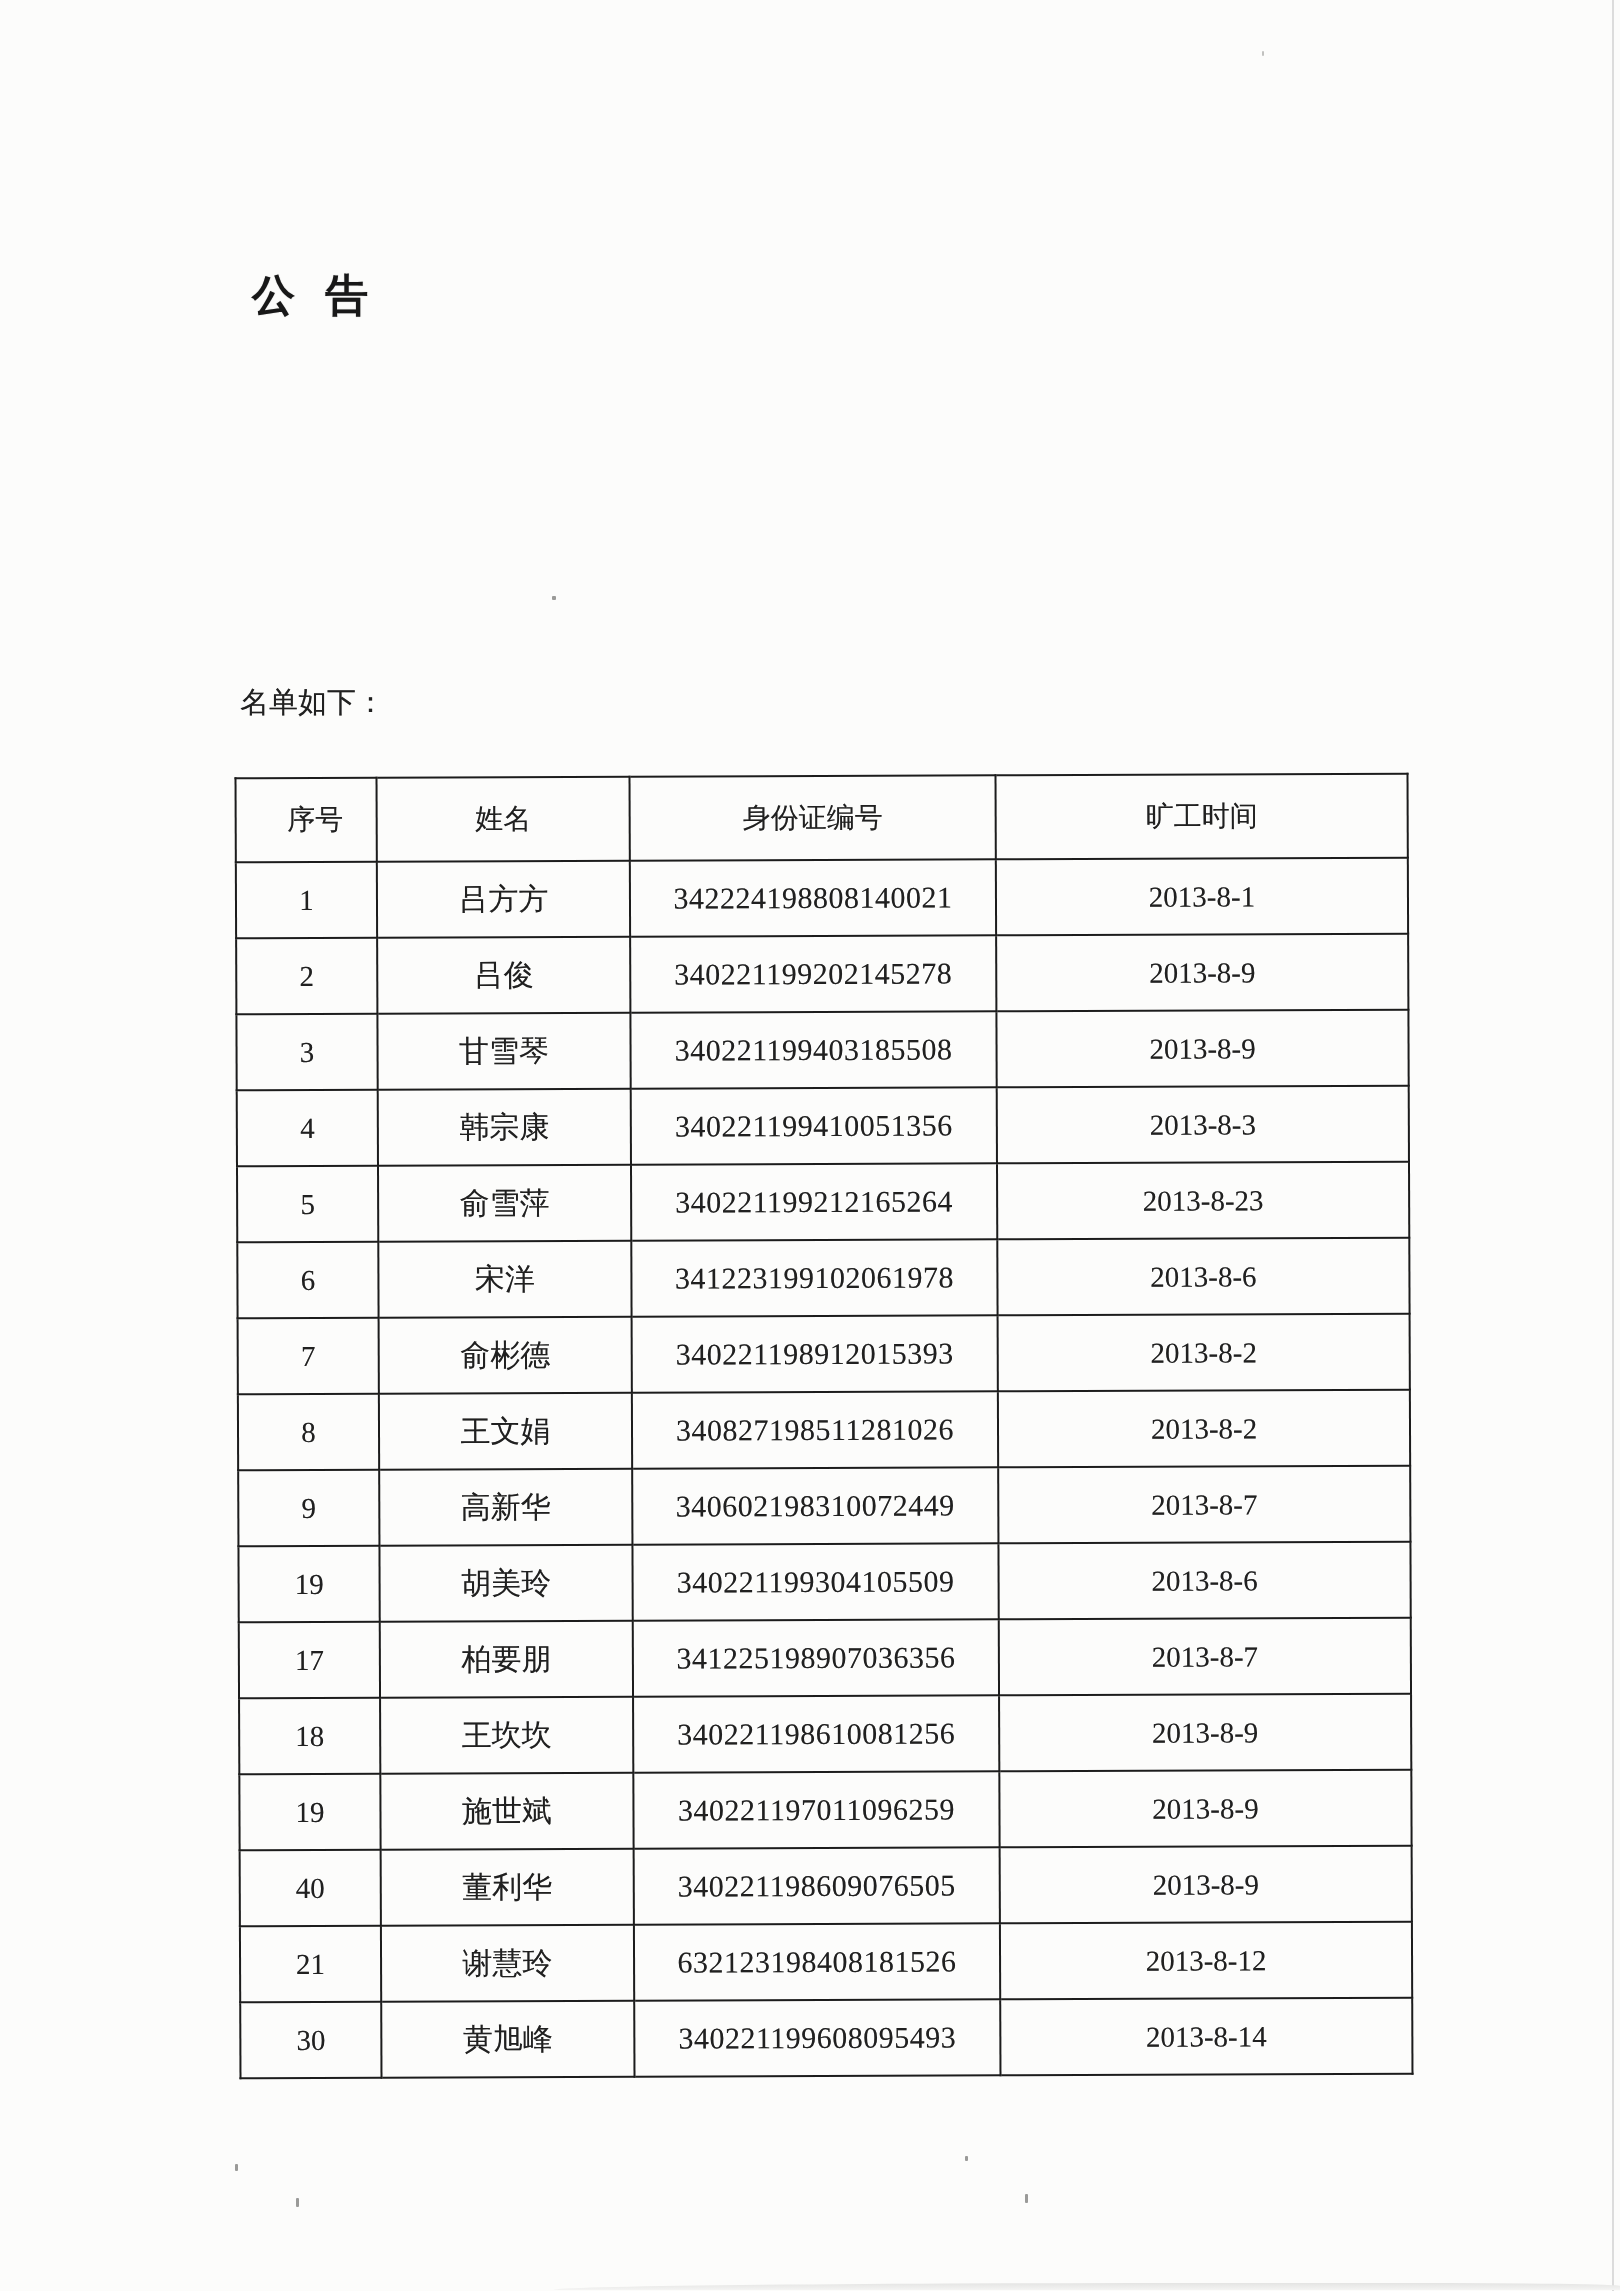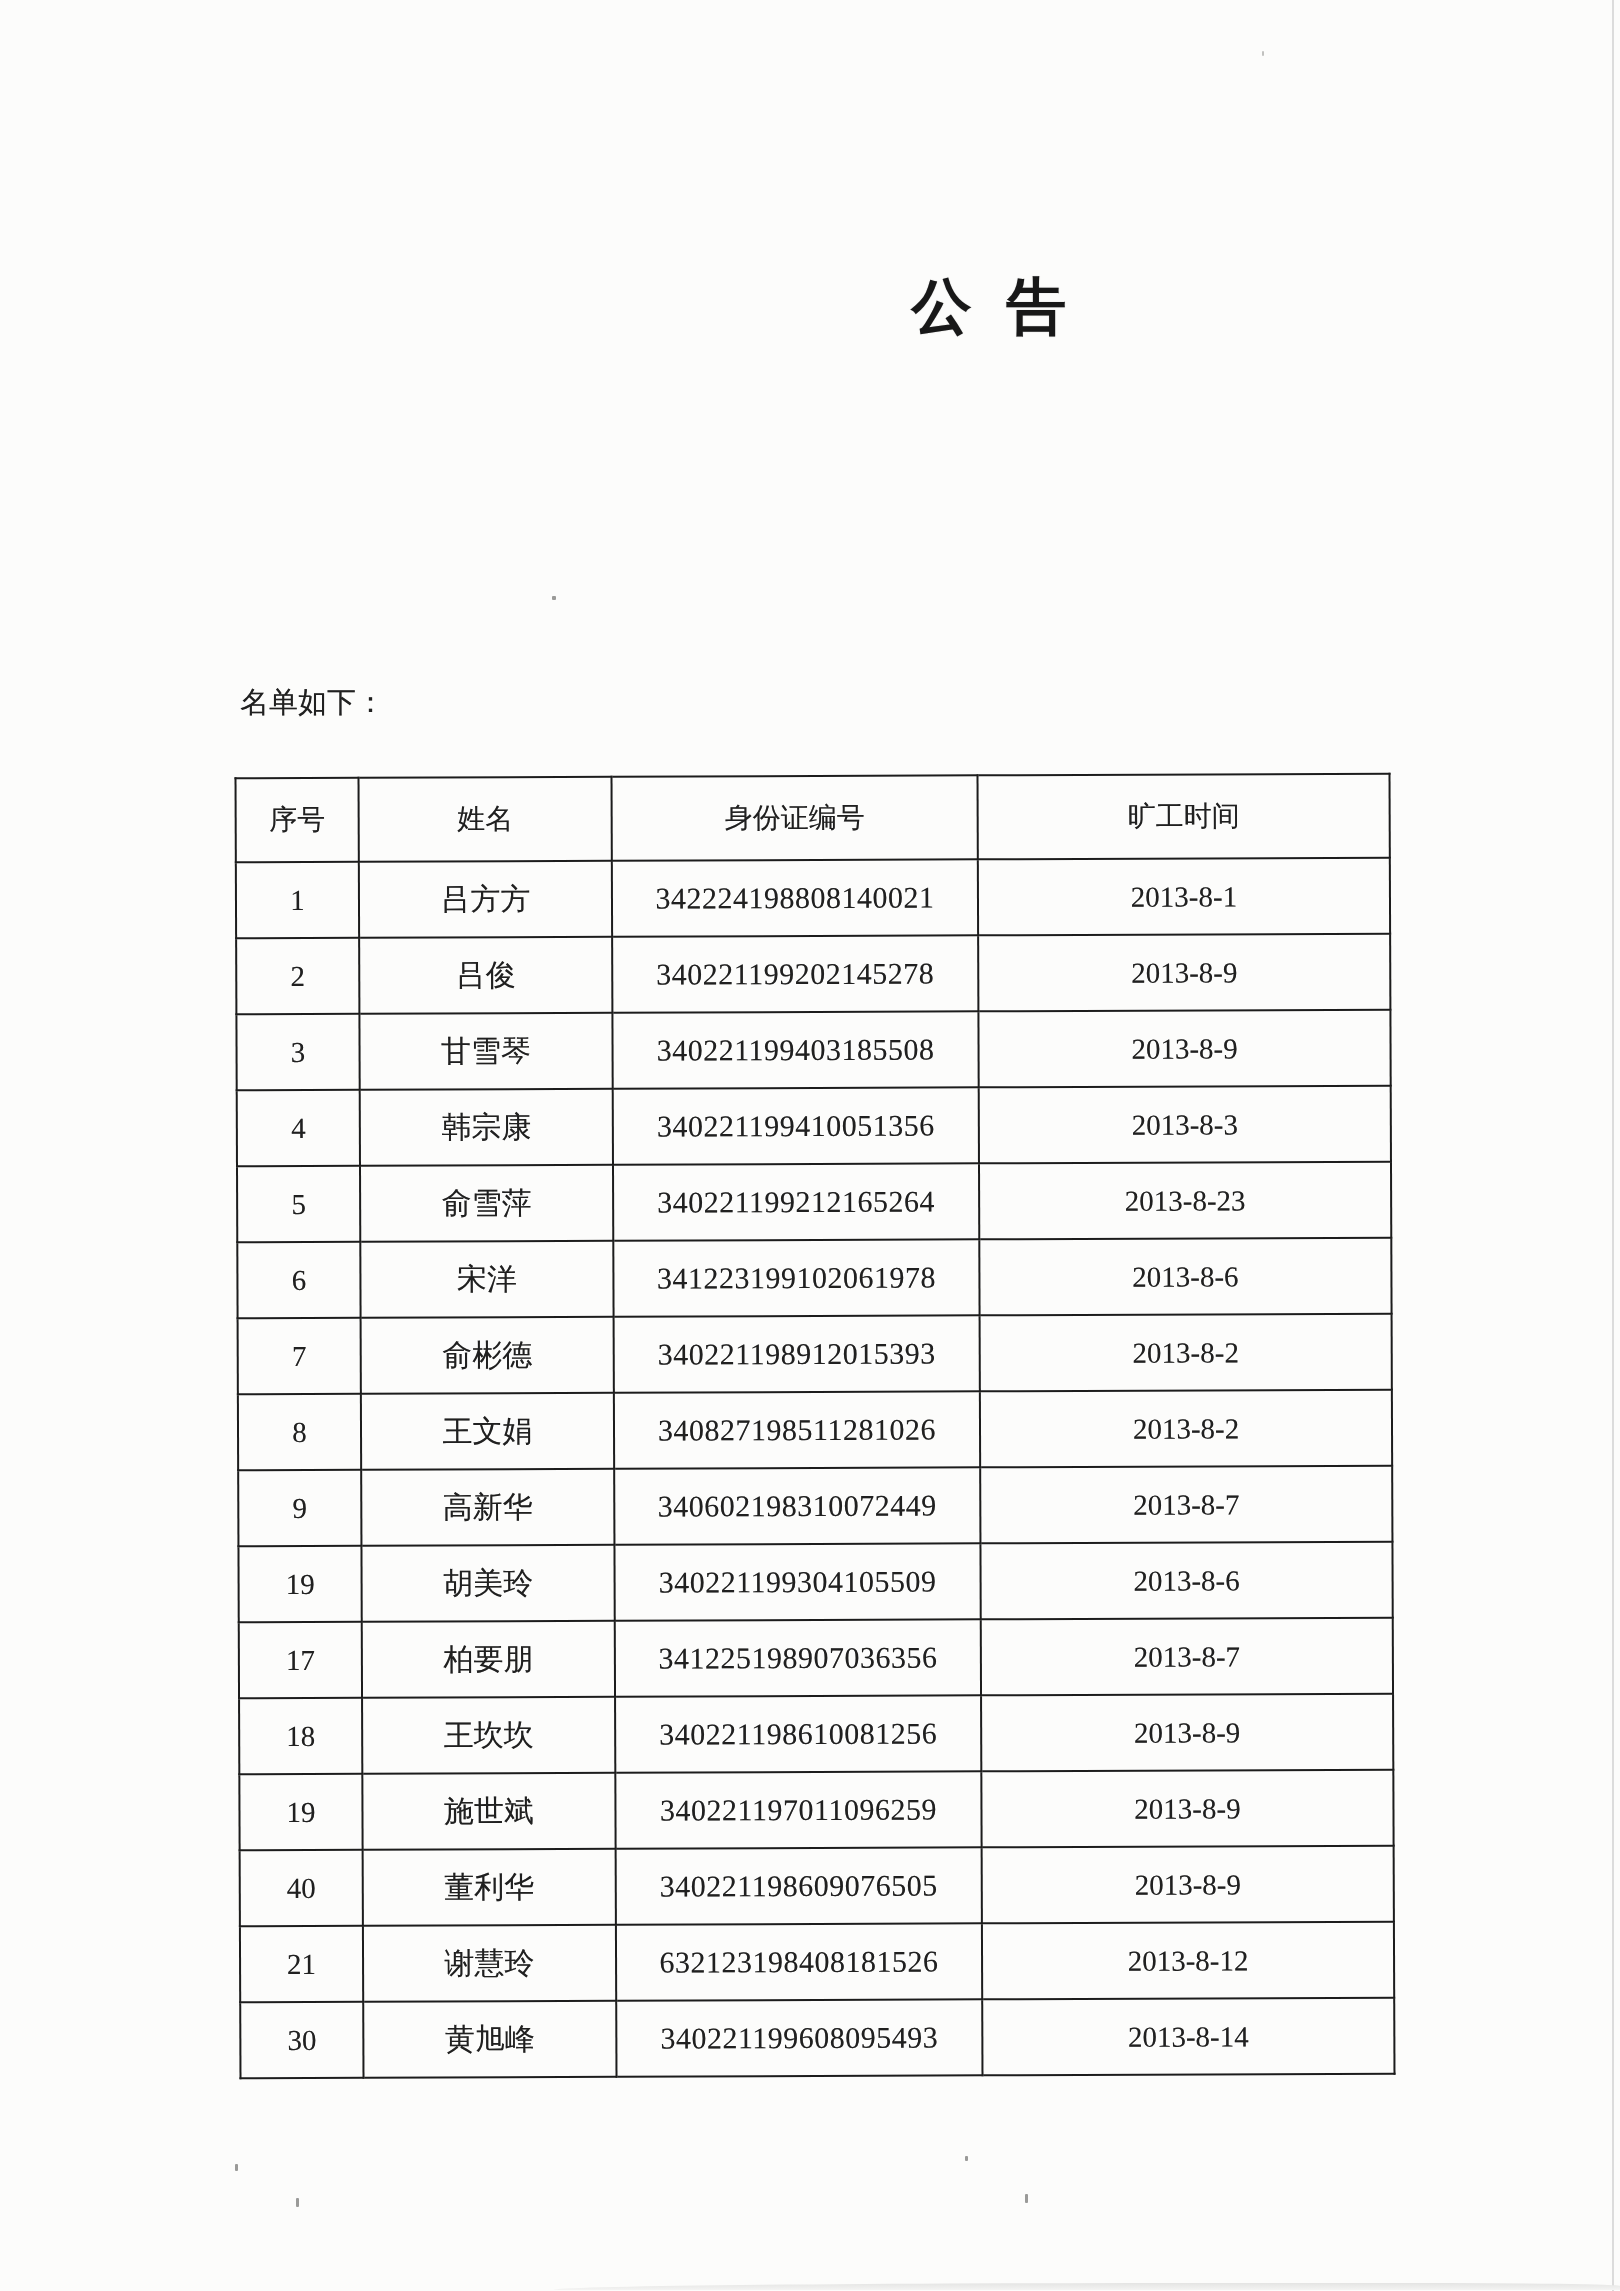--- a/index.html
+++ b/index.html
@@ -39,24 +39,24 @@
   }
   .speck {
     position: absolute;
     background: #9a9a98;
     border-radius: 1px;
   }
   
   .doc-title {
     position: absolute;
     top: 267px;
-    left: 239px;
+    left: 252px;
     width: 837px; 
-    text-align: right;
-    font-size: 60px;
+    text-align: left;
+    font-size: 43px;
     font-weight: bold;
     letter-spacing: 9.8px;
     color: #181818;
     text-shadow: 0 0 1px rgba(0,0,0,0.35);
   }
   .doc-body {
     position: absolute;
     top: 420px;
     left: 240px;
     width: 1139px;
@@ -96,21 +96,21 @@
     padding: 0;
   }
   .dismissal-table th {
     height: 82px;
     font-size: 28px;
   }
   .dismissal-table td {
     height: 74px;
     font-size: 29px;
   }
-  .dismissal-table .col-no   { width: 121px; }
+  .dismissal-table .col-no   { width: 121px; padding-left: 18px; }
   .dismissal-table .col-name { width: 251px; margin-top: 29px; }
   .dismissal-table .col-id   { width: 364px; }
   .dismissal-table .col-date { width: 410px; }
   .dismissal-table td.c2 { font-size: 30px; letter-spacing: 0.5px; }
   .dismissal-table td.c1 { font-size: 30px; margin-top: 16px; }
 </style>
 </head>
 <body>
 
 <div class="page">

